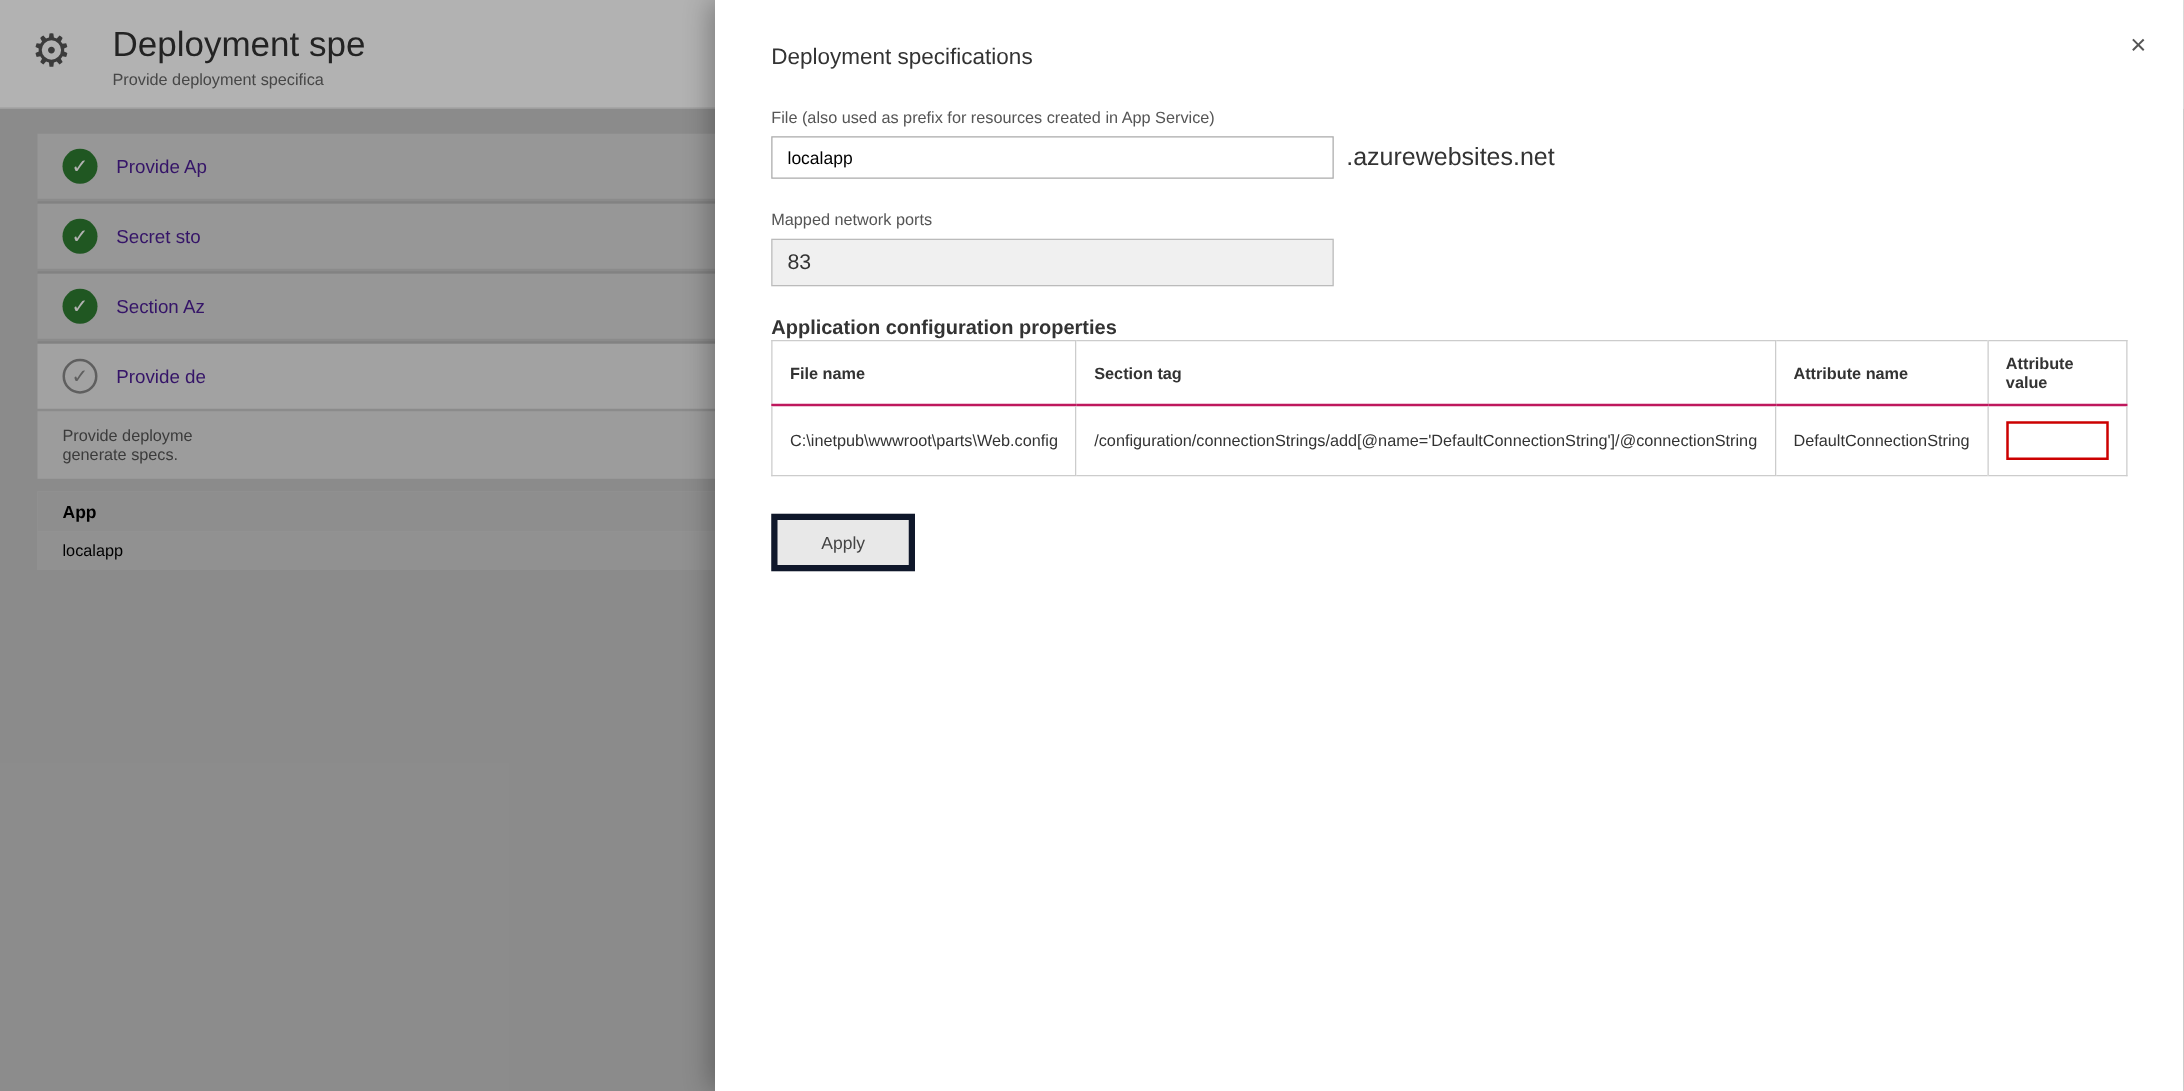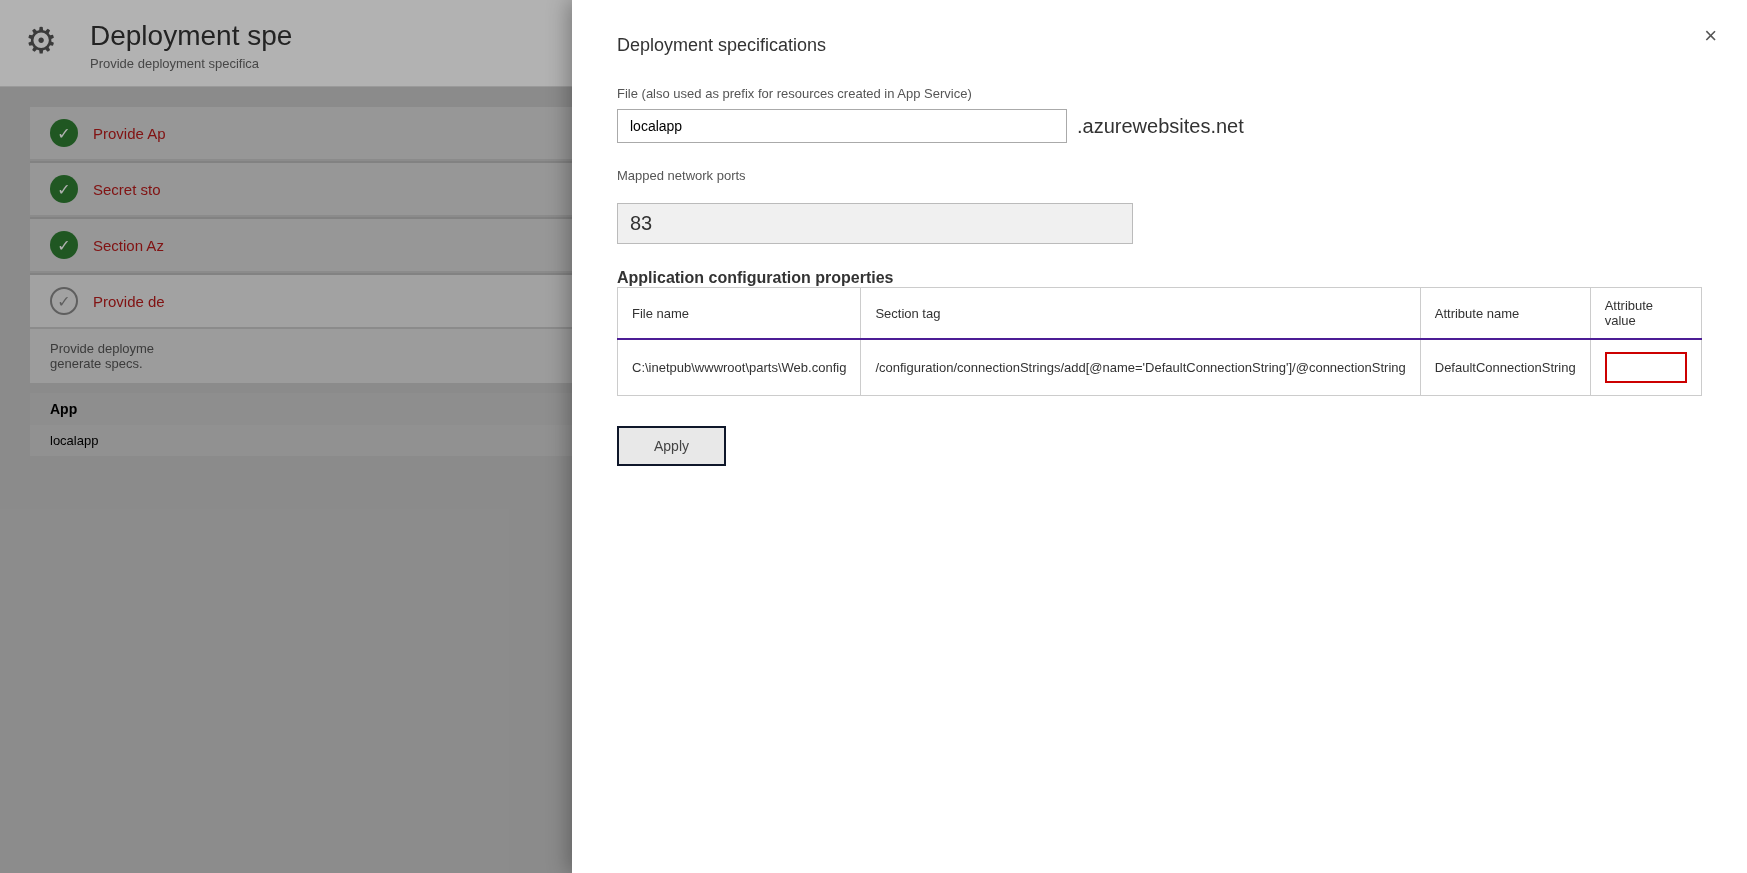--- a/index.html
+++ b/index.html
@@ -80,21 +80,21 @@
     }
 
     .bg-step-check.outline {
       background: transparent;
       border: 2px solid #888;
       color: #888;
     }
 
     .bg-step-label {
       font-size: 15px;
-      color: #b91c1c;
+      color: #4c1d95;
       text-align: center;
     }
 
     .bg-step-active {
       background: #e8e8e8;
     }
 
     .bg-step-description {
       padding: 12px 20px;
       background: #e0e0e0;
@@ -188,49 +188,48 @@
 
     .domain-suffix {
       font-size: 20px;
       color: #333;
     }
 
     .mapped-ports-input {
       border: 1px solid #bbb;
       background: #f0f0f0;
       padding: 8px 12px;
-      font-size: 20px;
+      font-size: 17px;
       outline: none;
-      width: 516px;
-      color: #333;
-      margin-top: 12px;
+      width: 450px;
+      color: #333;
     }
 
     .section-title {
       font-size: 16px;
       font-weight: 700;
       color: #333;
       margin-bottom: 0;
       margin-top: 10px;
     }
 
     .config-table {
       width: 100%;
       border-collapse: collapse;
       border: 1px solid #ccc;
     }
 
     .config-table th {
       background: #fff;
       padding: 10px 14px;
       text-align: left;
-      font-weight: 400;
-      font-size: 13px;
-      color: #333;
-      border-bottom: 2px solid #4c1d95;
+      font-weight: 700;
+      font-size: 13px;
+      color: #333;
+      border-bottom: 2px solid #be185d;
       border-right: 1px solid #ccc;
     }
 
     .config-table th:last-child {
       border-right: none;
     }
 
     .config-table td {
       padding: 12px 14px;
       font-size: 13px;
@@ -252,21 +251,21 @@
     .attr-value-input {
       border: 2px solid #c00;
       padding: 6px 10px;
       font-size: 13px;
       outline: none;
       width: 100%;
     }
 
     .apply-button {
       background: #e8e8e8;
-      border: 2px solid #0f172a;
+      border: 5px solid #0f172a;
       padding: 10px 35px;
       font-size: 14px;
       color: #444;
       cursor: pointer;
       margin-top: 30px;
     }
 
     .field-group {
       margin-bottom: 20px;
     }

